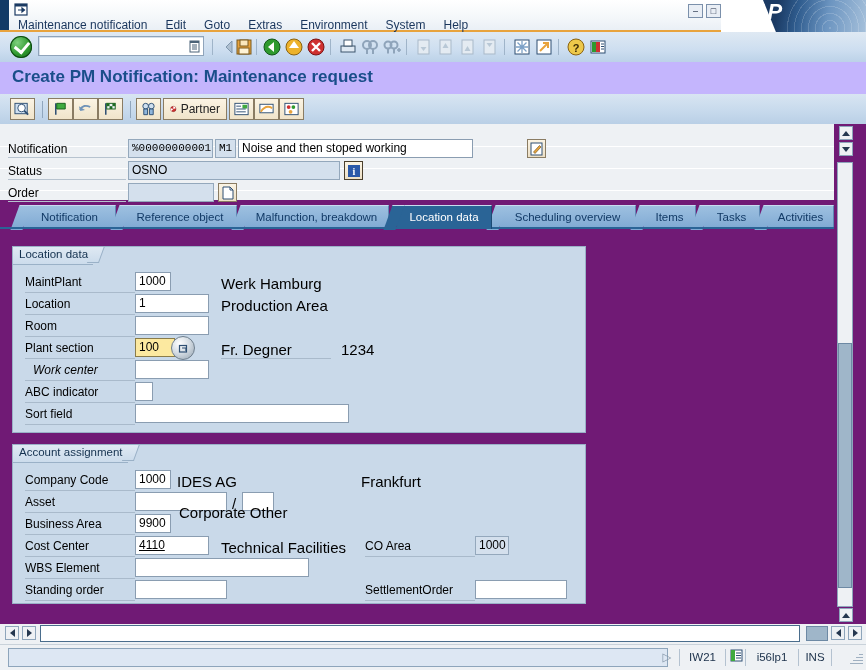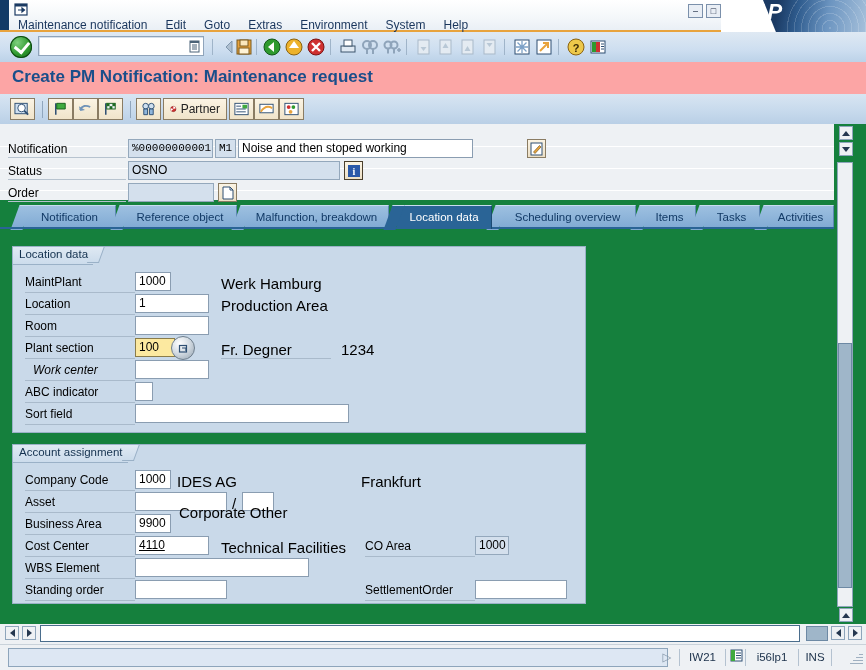--- a/index.html
+++ b/index.html
@@ -49,37 +49,37 @@
     border-left:3px solid #fff;border-bottom:3px solid #fff;transform:rotate(-50deg);}
   .cmdfield{position:absolute;left:38px;top:4px;width:166px;height:20px;background:#fff;
     border:1px solid #8fa4bb;box-shadow:inset 1px 1px 0 #d6e0ea;box-sizing:border-box;}
   .cmdfield input{border:0;outline:0;width:138px;height:18px;margin:0;padding:0 2px;
     font-family:"Liberation Sans",sans-serif;font-size:12px;background:transparent;}
   .cmddrop{position:absolute;right:2px;top:3px;width:12px;height:13px;}
   .tsep{position:absolute;top:7px;width:1px;height:16px;background:#9fb4c9;}
   .ticon{position:absolute;top:5px;width:20px;height:20px;}
 
   
-  .titlestrip{position:absolute;left:0;top:62px;width:866px;height:32px;background:#fca5a5;
+  .titlestrip{position:absolute;left:0;top:62px;width:866px;height:32px;background:#c4b5fd;
     border-bottom:5px solid #d946ef;}
   .titlestrip h1{margin:0;padding:5px 0 0 12px;font-size:17px;font-weight:bold;color:#1a4e8a;
     font-family:"Liberation Sans",sans-serif;letter-spacing:0px;}
 
   
   .apptoolbar{position:absolute;left:0;top:94px;width:866px;height:30px;
     background:linear-gradient(to bottom,#d8e5f2 0%,#c6d9ec 60%,#b9cfe6 100%);
     border-bottom:1px solid #9bb2c9;}
   .abtn{position:absolute;top:4px;height:22px;border:1px solid #8a7c63;
     background:linear-gradient(to bottom,#fbf4e4 0%,#f0e4ca 100%);
     box-sizing:border-box;display:flex;align-items:center;justify-content:center;}
   .abtn.labeled{padding:0 6px;font-size:12px;color:#222;gap:4px;}
   .asep{position:absolute;top:7px;width:1px;height:17px;background:#90a6bd;}
 
   
-  .content{position:absolute;left:0;top:124px;width:866px;height:500px;background:#15803d;}
+  .content{position:absolute;left:0;top:124px;width:866px;height:500px;background:#701a75;}
   .hdr{position:absolute;left:0;top:0;width:834px;height:76px;background:#eef1f4;}
   .hlabel{position:absolute;font-size:12px;color:#000;}
   .hsep{position:absolute;left:0;width:834px;height:1px;background:#ffffff;}
   .hline{position:absolute;left:8px;width:118px;height:1px;background:#b7c3cf;}
 
   .fld{position:absolute;box-sizing:border-box;height:19px;border:1px solid #8a9db1;
     background:#ffffff;font-size:12px;line-height:17px;padding:0 3px;color:#000;
     font-family:"Liberation Sans",sans-serif;white-space:nowrap;overflow:hidden;}
   .fld.mono{font-family:"Liberation Mono",monospace;font-size:11px;}
   .fld.ro{background:#d4e0ed;border-color:#94a8bc;}

